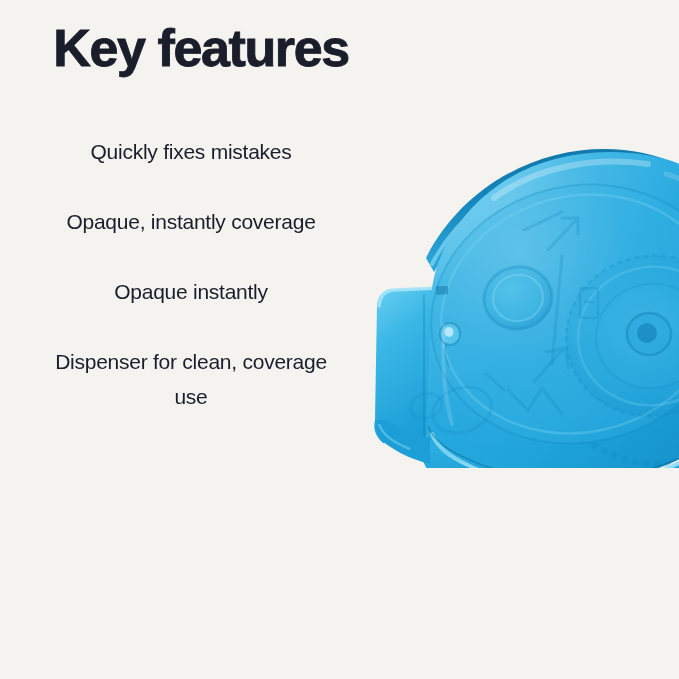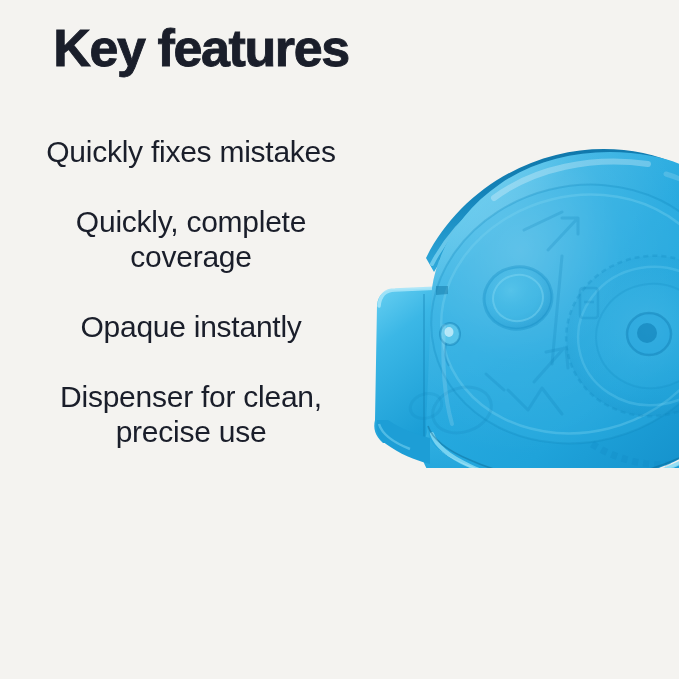--- a/index.html
+++ b/index.html
@@ -44,21 +44,21 @@
     list-style: none;
     margin: 0;
     padding: 0;
     position: absolute;
     top: 112px;
     left: 0;
     width: 310px;
   }
   .feature-item {
     font-family: "Liberation Sans", sans-serif;
-    font-size: 30px;
+    font-size: 21px;
     font-weight: 400;
     color: #1a1e2a;
     line-height: 35px;
     letter-spacing: -0.25px;
     margin: 0 0 35px 0;
   }
   .feature-item:last-child { margin-bottom: 0; }
 
   
   .product-photo {
@@ -79,23 +79,23 @@
 <body>
 
 <div id="stage">
 
   <div class="text-col">
 
     <h1 class="page-title">Key features</h1>
 
     <ul class="feature-list">
       <li class="feature-item">Quickly fixes mistakes</li>
-      <li class="feature-item">Quickly, complete coverage</li>
+      <li class="feature-item">Opaque, instantly coverage</li>
       <li class="feature-item">Opaque instantly</li>
-      <li class="feature-item">Dispenser for clean, precise use</li>
+      <li class="feature-item">Dispenser for clean, coverage use</li>
     </ul>
   </div>
 
   <div class="product-photo">
     <svg viewBox="0 0 330 330" xmlns="http://www.w3.org/2000/svg">
       <defs>
 
         <linearGradient id="gBody" x1="0.12" y1="0.1" x2="0.82" y2="0.95">
           <stop offset="0%" stop-color="#5cc9ee"></stop>
           <stop offset="18%" stop-color="#39b4e4"></stop>

